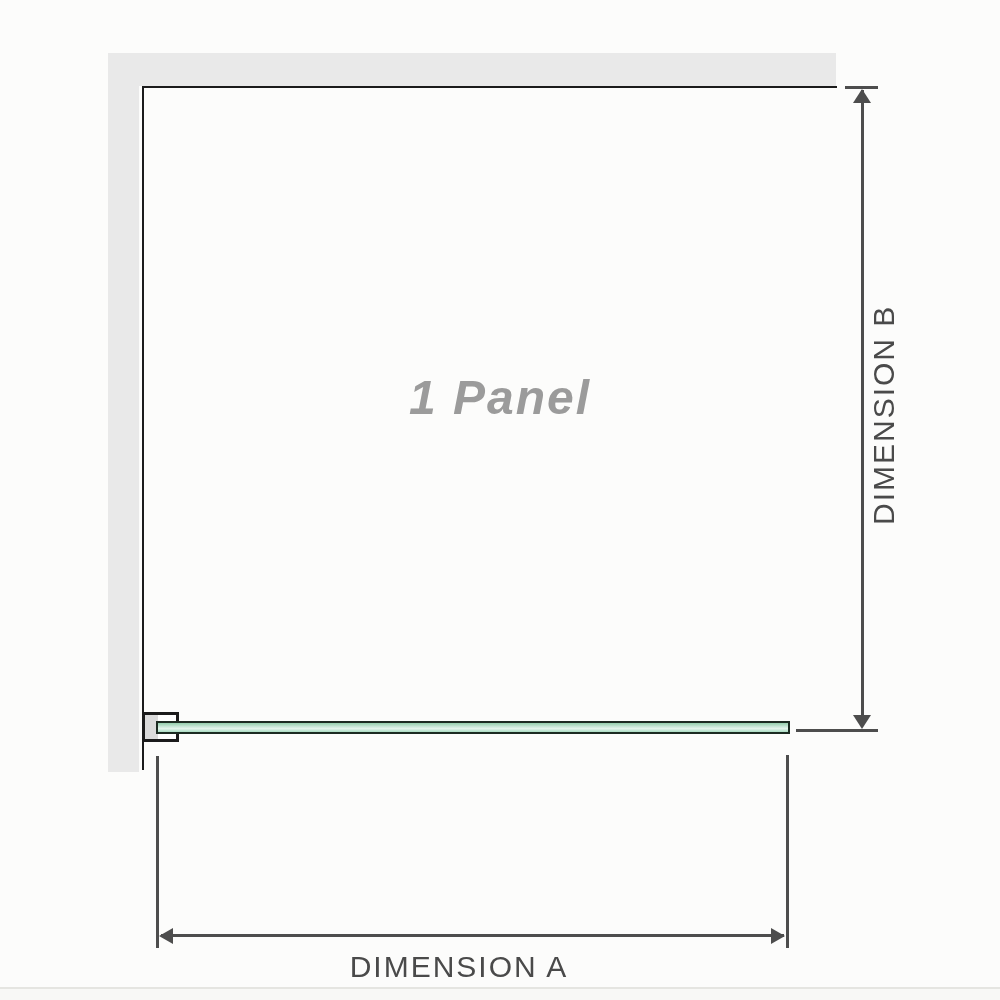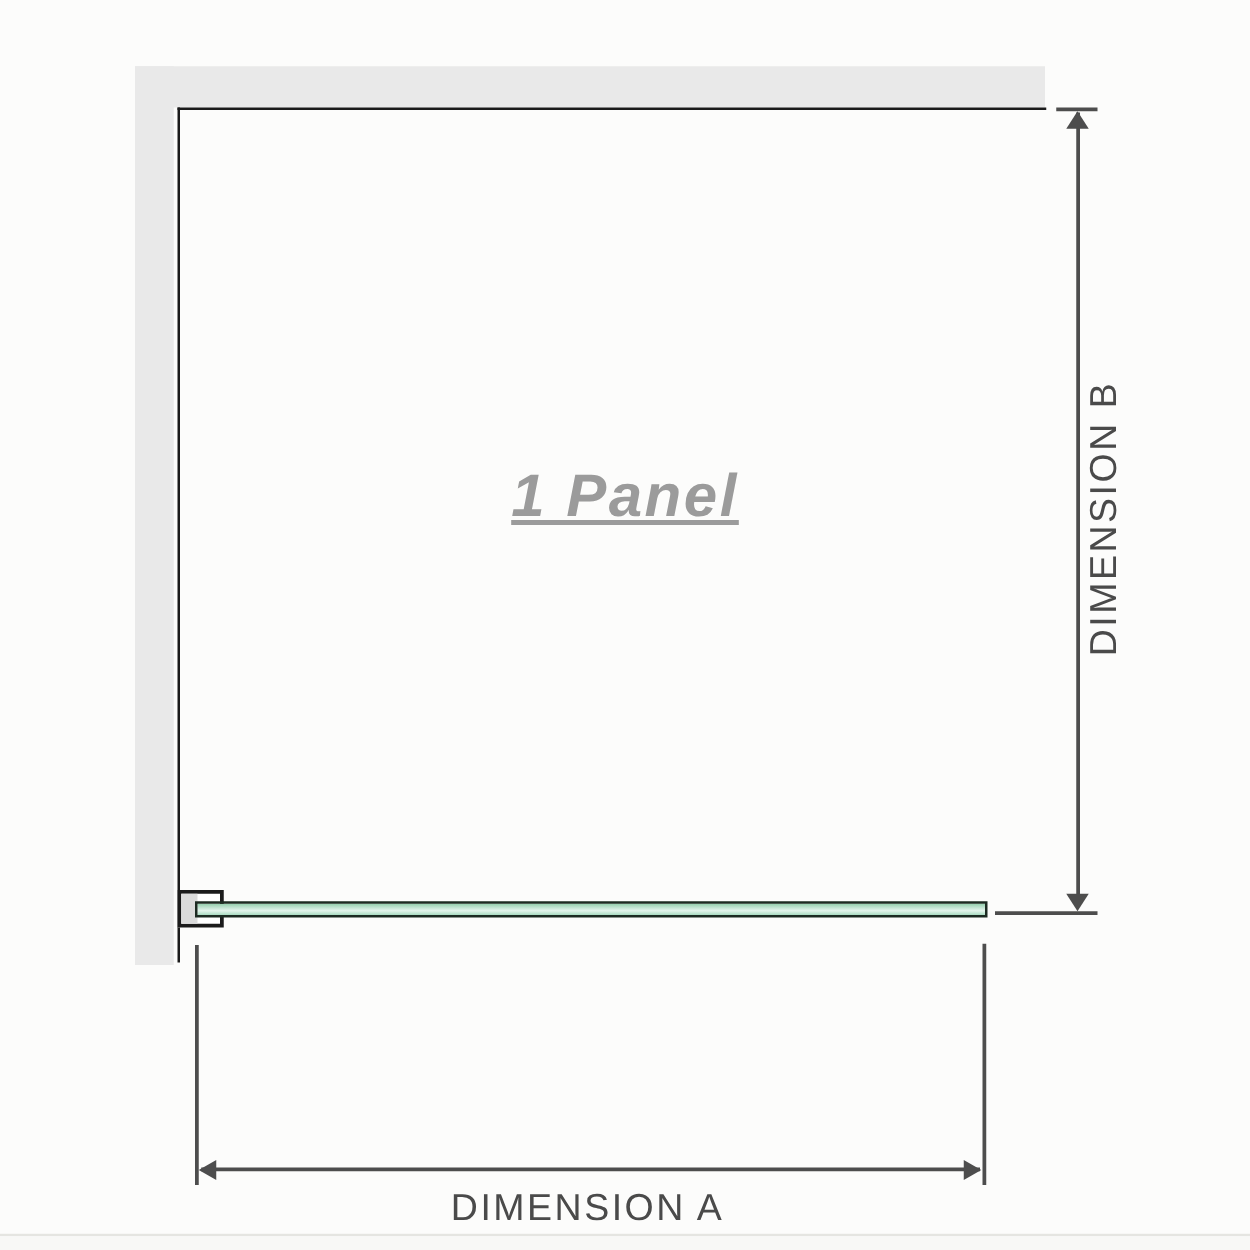--- a/index.html
+++ b/index.html
@@ -37,21 +37,20 @@
   
   .panel-label {
     position: absolute;
     left: 350px; top: 370px; width: 300px;
     text-align: center;
     font-size: 48px;
     font-style: italic;
     font-weight: 600;
     letter-spacing: 2px;
     color: var(--color-panel_text, #9b9b9b);
-    text-decoration: underline;
   }
 
   
   .bracket {
     position: absolute;
     left: 142px; top: 712px; width: 37px; height: 30px;
     box-sizing: border-box;
     border: 3px solid var(--color-outline, #1b1b1b);
     background: #ffffff;
     z-index: 2;
@@ -126,21 +125,21 @@
     border-right: 14px solid var(--color-dimension, #4d4d4d);
   }
   .dima-arrow-right {
     left: 771px; top: 928px;
     border-top: 8px solid transparent;
     border-bottom: 8px solid transparent;
     border-left: 14px solid var(--color-dimension, #4d4d4d);
   }
   .dima-label {
     position: absolute;
-    left: 300px; top: 950px; width: 340px;
+    left: 289px; top: 950px; width: 340px;
     text-align: center;
     font-size: 30px;
     font-weight: 300;
     letter-spacing: 2px;
     color: var(--color-label_text, #4a4a4a);
     white-space: nowrap;
   }
 
   
   .bottom-rule {

